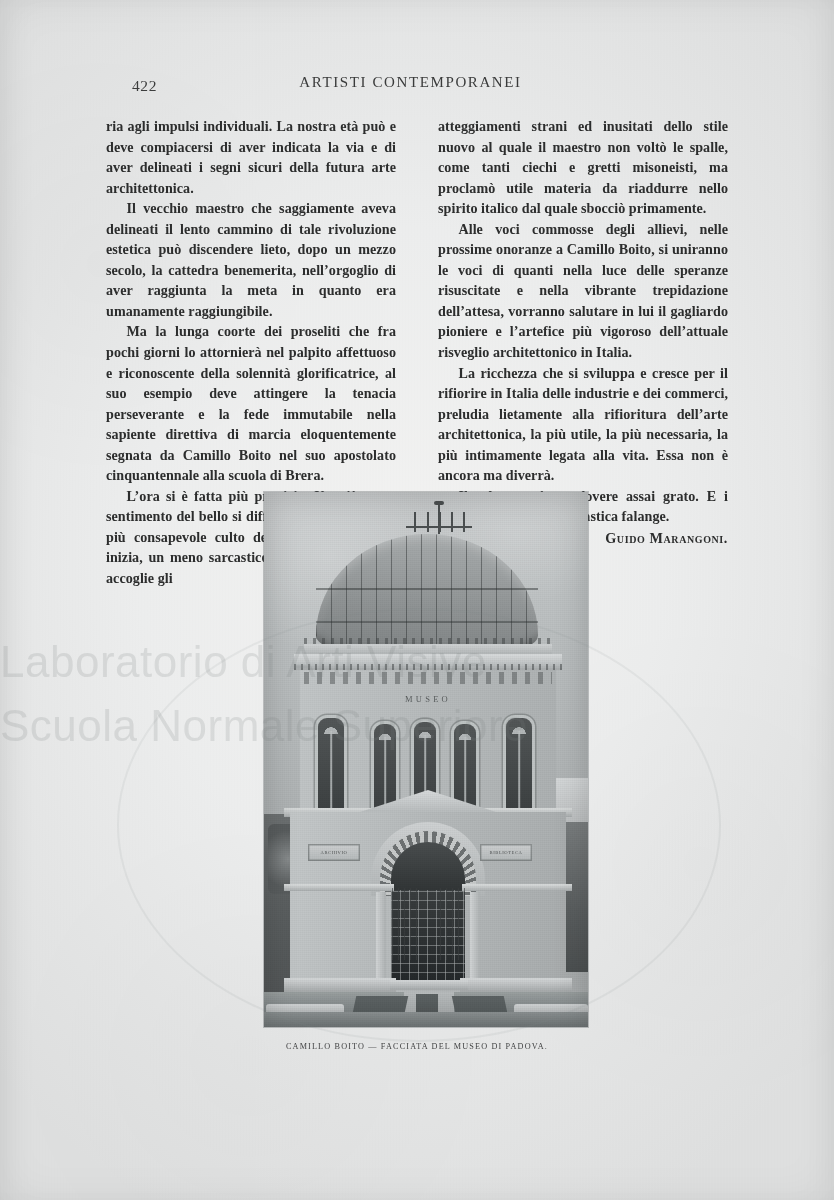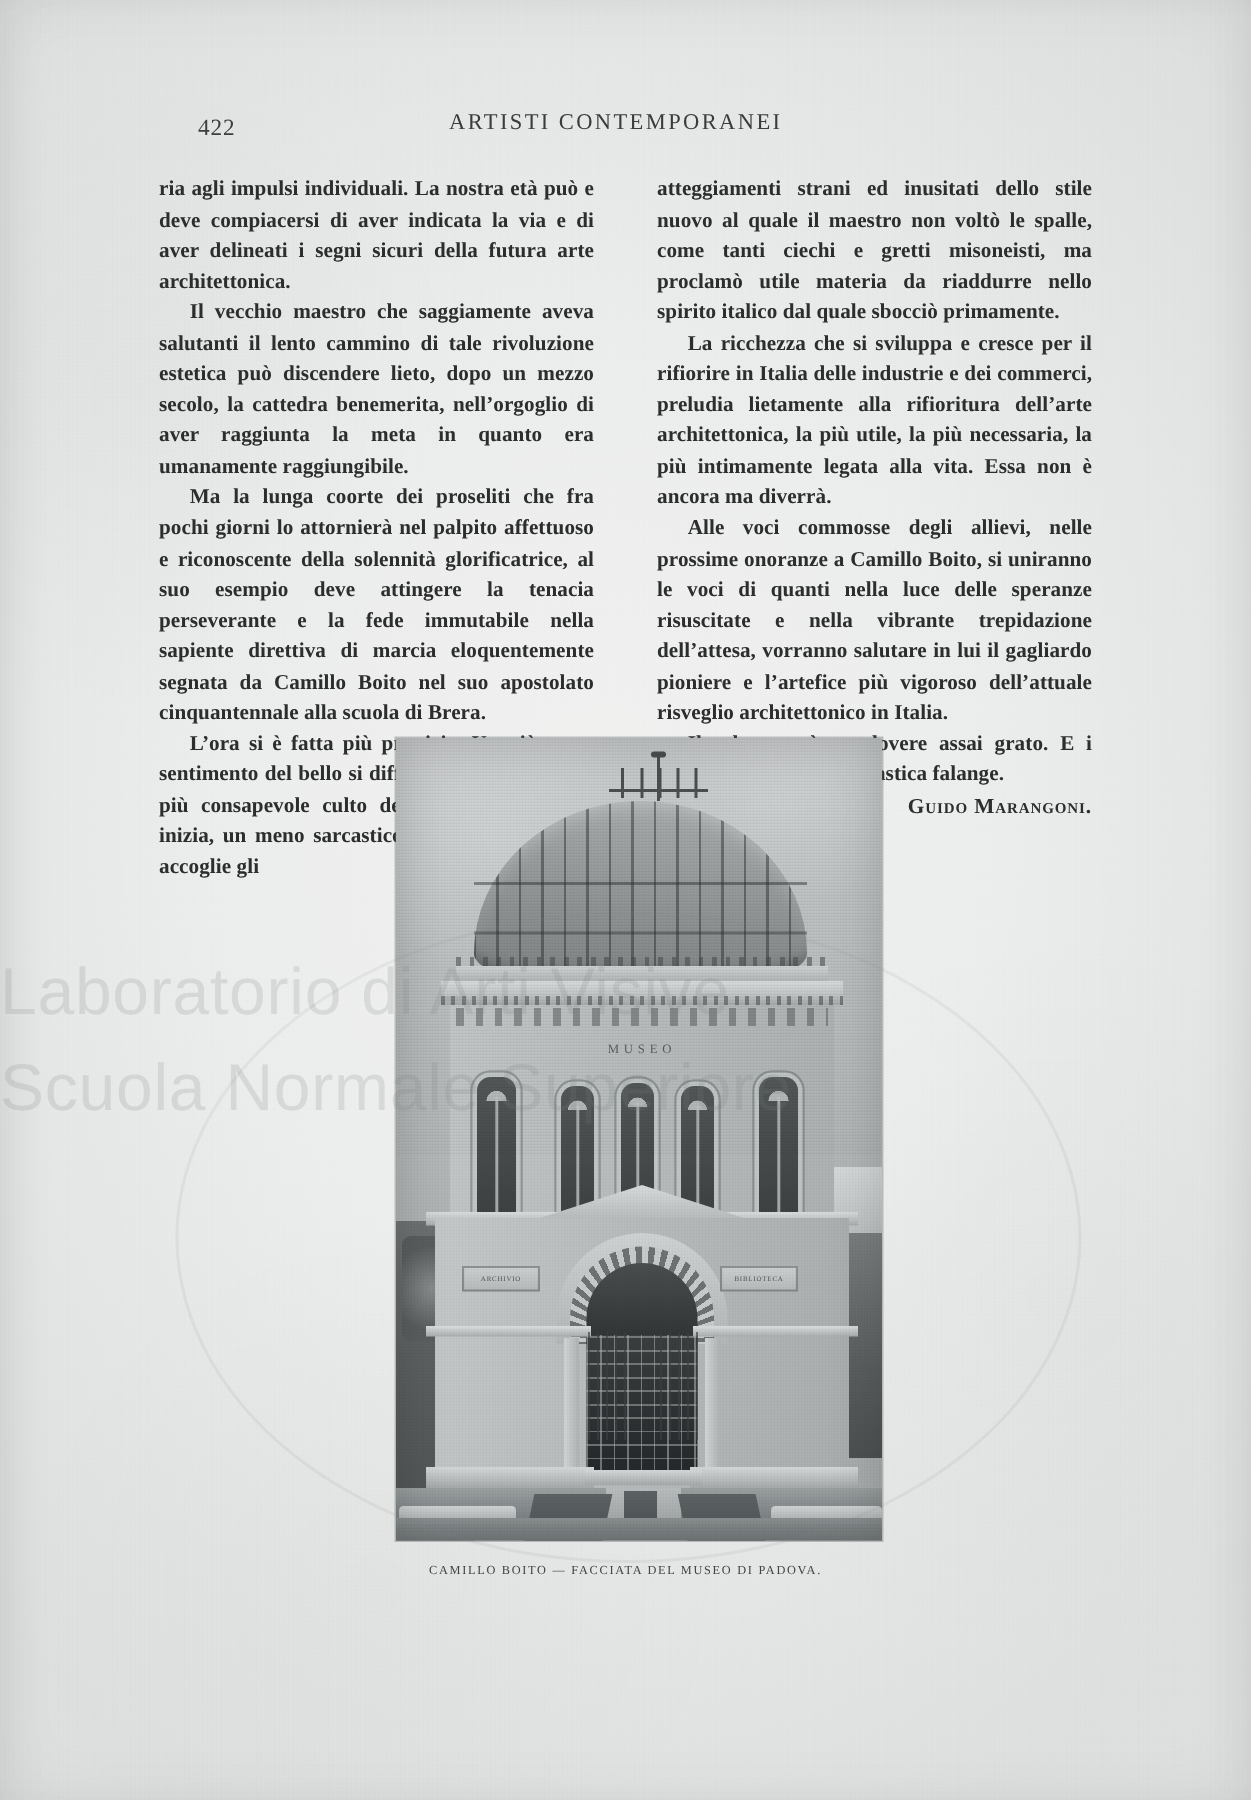--- a/index.html
+++ b/index.html
@@ -382,28 +382,28 @@
 <div class="page">
 
   <div class="grain"></div>
 
   <div class="folio">422</div>
   <div class="runhead">ARTISTI CONTEMPORANEI</div>
 
   <div class="cols">
     <div class="col">
       <p class="noindent">ria agli impulsi individuali. La nostra età può e deve compiacersi di aver indicata la via e di aver delineati i segni sicuri della futura arte architettonica.</p>
-      <p>Il vecchio maestro che saggiamente aveva salutanti il lento cammino di tale rivoluzione estetica può discendere lieto, dopo un mezzo secolo, la cattedra benemerita, nell’orgoglio di aver raggiunta la meta in quanto era umanamente raggiungibile.</p>
+      <p>Il vecchio maestro che saggiamente aveva delineati il lento cammino di tale rivoluzione estetica può discendere lieto, dopo un mezzo secolo, la cattedra benemerita, nell’orgoglio di aver raggiunta la meta in quanto era umanamente raggiungibile.</p>
       <p>Ma la lunga coorte dei proseliti che fra pochi giorni lo attornierà nel palpito affettuoso e riconoscente della solennità glorificatrice, al suo esempio deve attingere la tenacia perseverante e la fede immutabile nella sapiente direttiva di marcia eloquentemente segnata da Camillo Boito nel suo apostolato cinquantennale alla scuola di Brera.</p>
       <p>L’ora si è fatta più propizia. Un più vasto sentimento del bello si diffonde nella massa; un più consapevole culto delle forme antiche si inizia, un meno sarcastico sogghigno collettivo accoglie gli</p>
     </div>
     <div class="col">
       <p class="noindent">atteggiamenti strani ed inusitati dello stile nuovo al quale il maestro non voltò le spalle, come tanti ciechi e gretti misoneisti, ma proclamò utile materia da riaddurre nello spirito italico dal quale sbocciò primamente.</p>
+      <p>Alle voci commosse degli allievi, nelle prossime onoranze a Camillo Boito, si uniranno le voci di quanti nella luce delle speranze risuscitate e nella vibrante trepidazione dell’attesa, vorranno salutare in lui il gagliardo pioniere e l’artefice più vigoroso dell’attuale risveglio architettonico in Italia.</p>
       <p>La ricchezza che si sviluppa e cresce per il rifiorire in Italia delle industrie e dei commerci, preludia lietamente alla rifioritura dell’arte architettonica, la più utile, la più necessaria, la più intimamente legata alla vita. Essa non è ancora ma diverrà.</p>
-      <p>Alle voci commosse degli allievi, nelle prossime onoranze a Camillo Boito, si uniranno le voci di quanti nella luce delle speranze risuscitate e nella vibrante trepidazione dell’attesa, vorranno salutare in lui il gagliardo pioniere e l’artefice più vigoroso dell’attuale risveglio architettonico in Italia.</p>
       <p>Il saluto sarà un dovere assai grato. E i salutanti saranno entusiastica falange.</p>
       <div class="signature">Guido Marangoni.</div>
     </div>
   </div>
 
   <div class="wm-ring"></div>
   <div class="watermark">
     <span class="wl1">Laboratorio di Arti Visive</span>
     <span class="wl2">Scuola Normale Superiore</span>
   </div>

